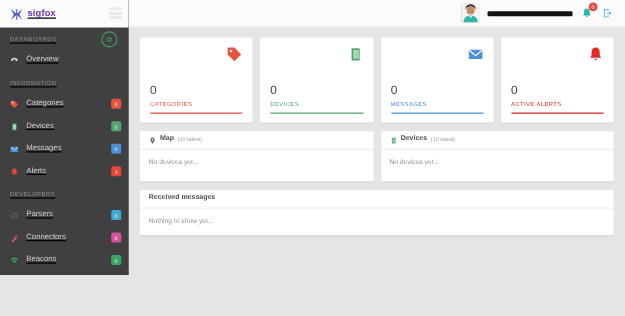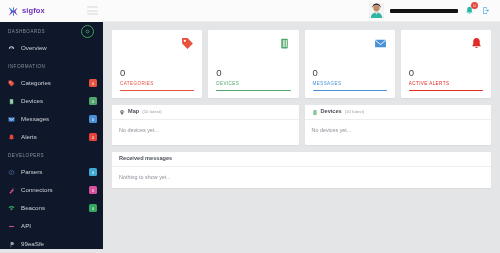--- a/index.html
+++ b/index.html
@@ -6,25 +6,26 @@
   html, body {
     width: 500px; height: 253px;
     overflow: hidden;
     font-family: "Liberation Sans", sans-serif;
     background: #e4e5e7;
   }
   .app { position: relative; width: 500px; height: 253px; display: flex; }
 
   
   .sidebar {
-    width: 103px; height: 249px;
-    background: #0f172a;
+    width: 103px; height: 220px;
+    background: #404040;
     flex: 0 0 103px;
     position: relative;
     overflow: hidden;
+    text-decoration: underline;
   }
   .brand {
     height: 22px;
     background: #fbfbfc;
     display: flex; align-items: center;
     padding-left: 8px;
     position: relative;
   }
   .brand-logo { display: flex; align-items: center; gap: 3px; }
   .brand-mark { width: 11px; height: 11px; display: block; }

